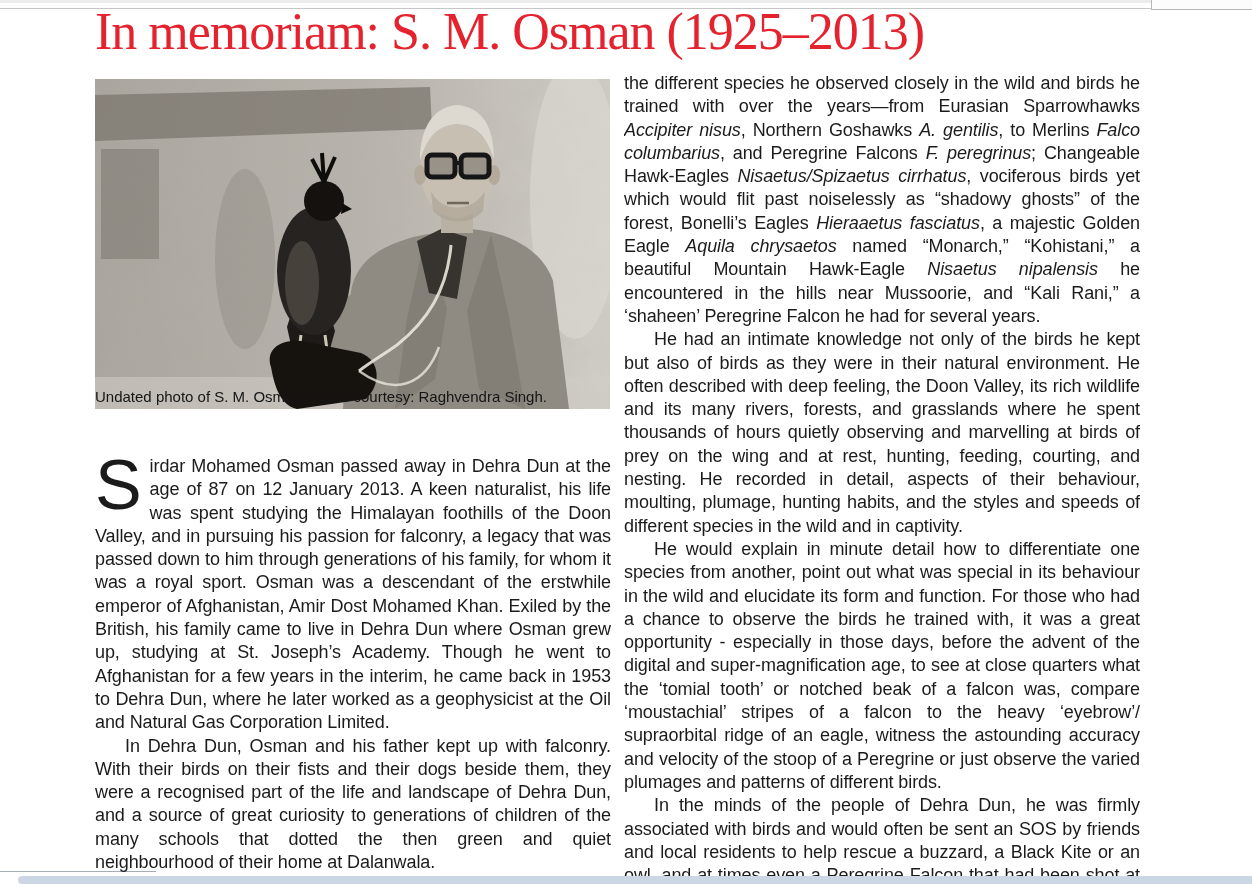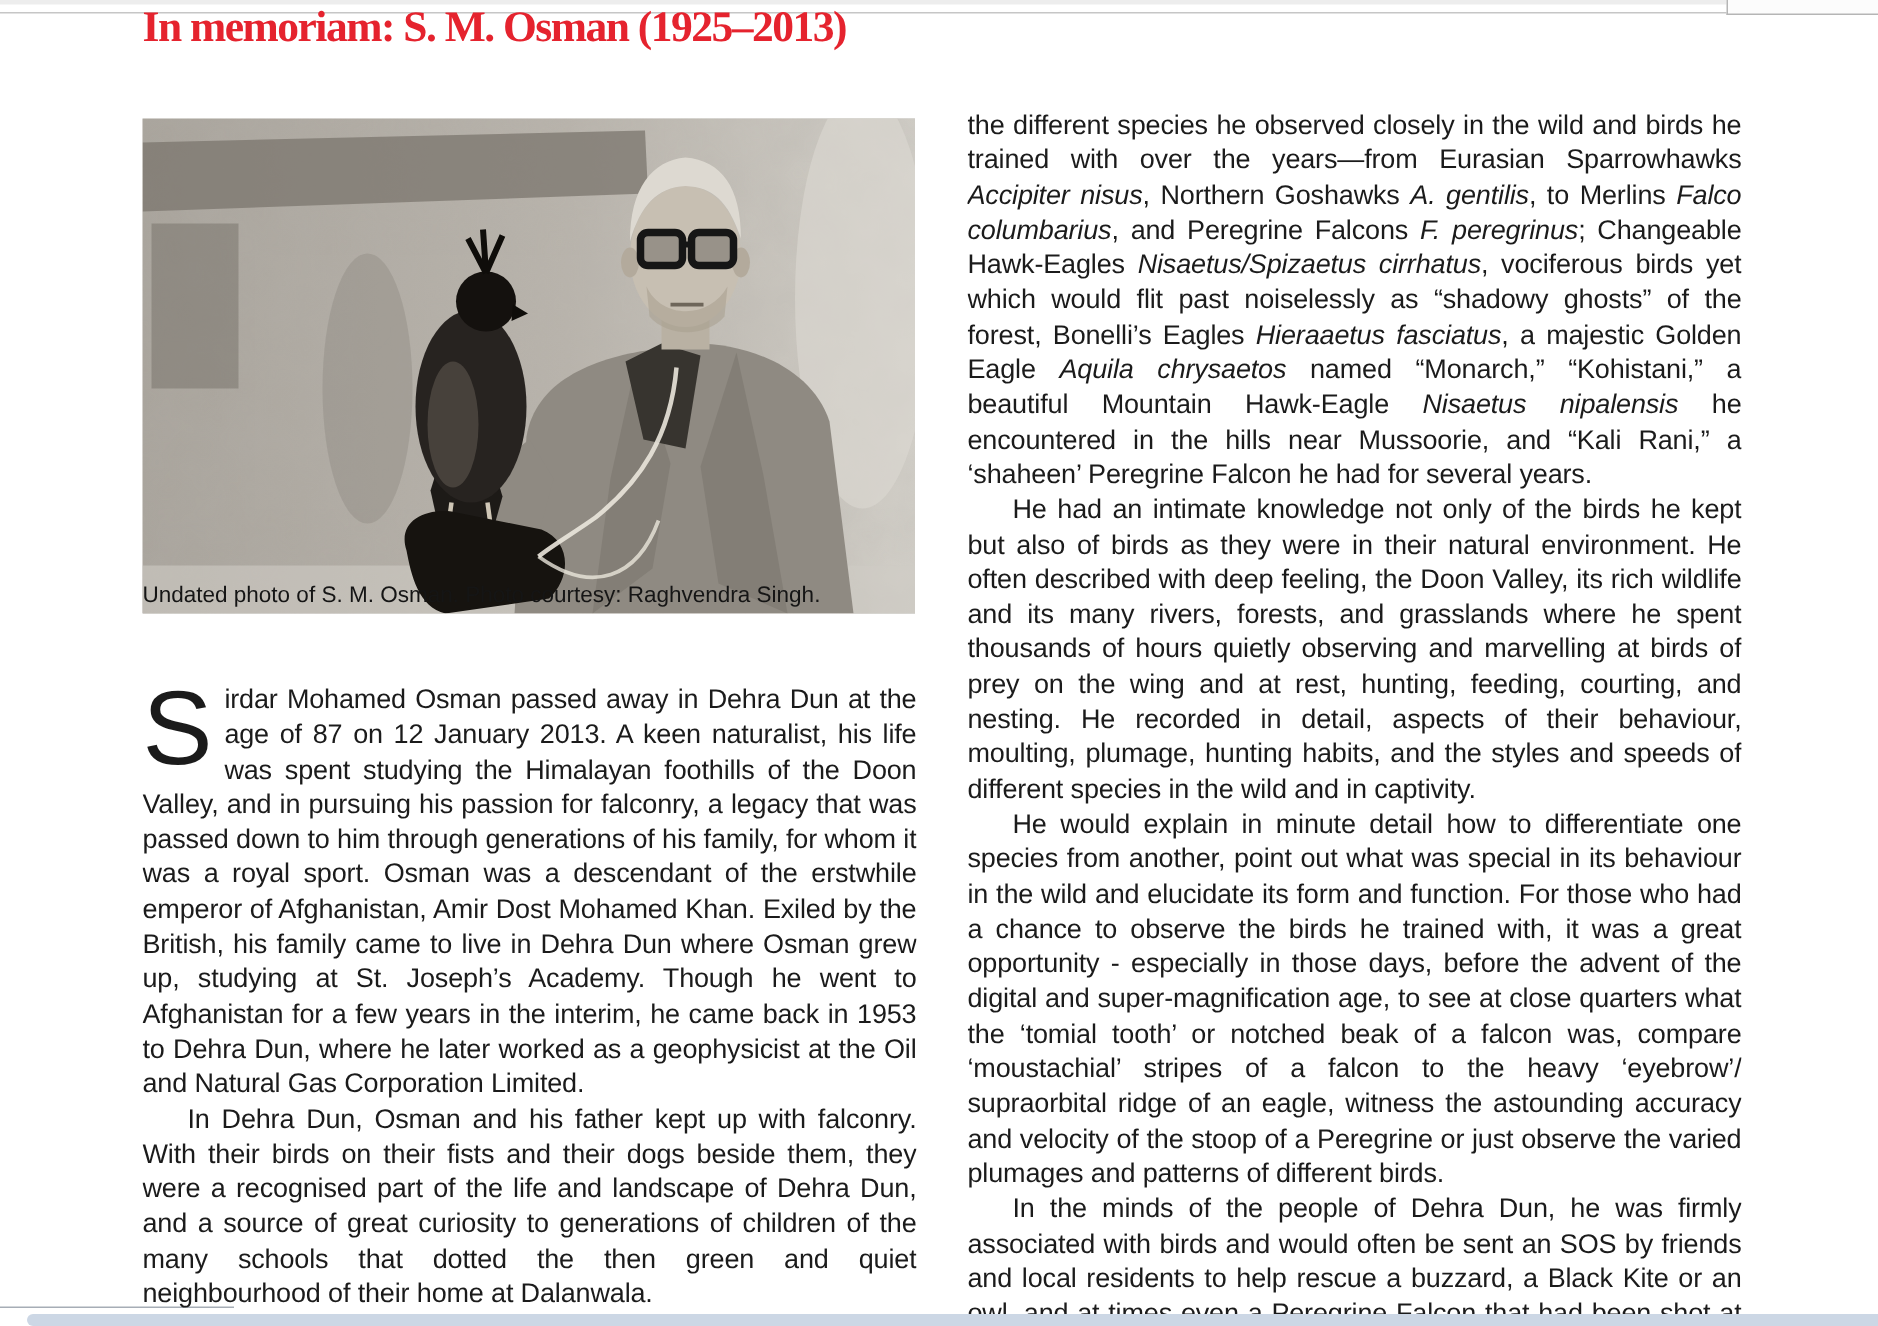--- a/index.html
+++ b/index.html
@@ -10,32 +10,32 @@
   
   .top-strip{position:absolute;left:0;top:0;width:1252px;height:3px;background:#ededed;}
   .top-border{position:absolute;left:0;top:8px;width:1252px;height:0;border-top:1px solid #c6c6c6;}
   .corner-box{position:absolute;left:1151px;top:0;width:100px;height:9px;background:#fcfcfc;
     border-left:1px solid #b5b5b5;border-bottom:1px solid #b5b5b5;}
   .bottom-left-line{position:absolute;left:0;top:871px;width:156px;height:0;border-top:1px solid #a6adb6;}
   .hscrollbar{position:absolute;left:18px;top:876px;width:1234px;height:8px;border-radius:4px 0 0 4px;}
   
   .page-title{
     position:absolute;left:95px;top:2px;margin:0;width:1100px;
-    font-family:"Liberation Serif",serif;font-weight:700;font-size:29px;letter-spacing:-1px;
+    font-family:"Liberation Serif",serif;font-weight:400;font-size:52px;letter-spacing:-1px;
     white-space:nowrap;
   }
   .photo{position:absolute;left:95px;top:79px;width:515px;height:330px;overflow:hidden;background:#b5b1aa;}
   .photo svg{display:block;width:100%;height:100%;}
   .caption{position:absolute;left:95px;top:388px;width:516px;font-size:15px;color:#151515;}
   .col{position:absolute;width:516px;overflow:hidden;font-size:18px;line-height:23.3px;
     text-align:justify;letter-spacing:-0.1px;color:#1b1b1b;}
   .col p{margin:0;}
   .col p.indent{text-indent:30px;}
   .col-left{left:95px;top:455px;height:420px;}
-  .col-right{left:645px;top:72px;height:804px;}
+  .col-right{left:624px;top:72px;height:804px;}
   .dropcap{float:left;font-size:70px;line-height:56px;padding:2px 8px 0 0;font-weight:400;}
   i{font-style:italic;}
 </style>
 </head>
 <body>
 
 <div class="top-strip"></div>
 <div class="top-border"></div>
 <div class="corner-box"></div>
 <div class="bottom-left-line"></div>

